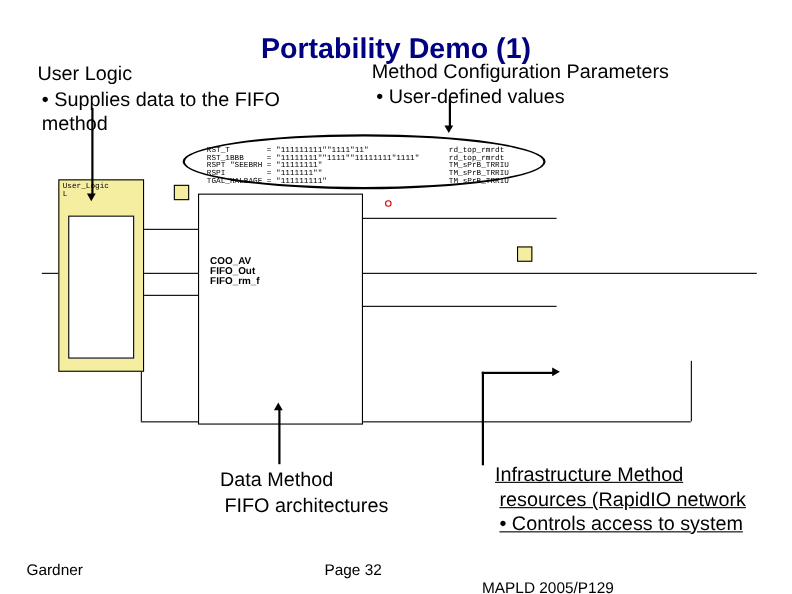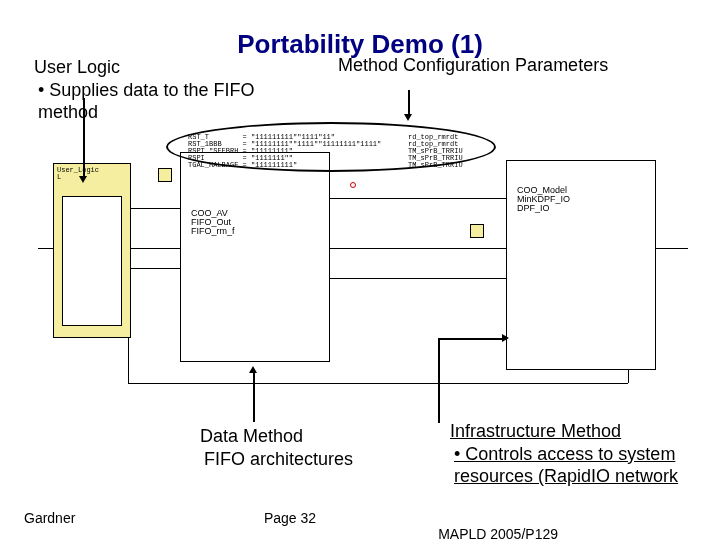--- a/index.html
+++ b/index.html
@@ -70,70 +70,66 @@
   }
   .footer {
     position: absolute;
     bottom: 14px;
     left: 0;
     width: 580px;
     font-size: 14px;
     color: #000;
   }
   .footer .left { position: absolute; left: 24px; }
-  .footer .center { width: 100%; text-align: center; }
+  .footer .center { width: 100%; text-align: center; margin-left: 31px; }
   .footer .right { position: absolute; right: 22px; }
   .tri-up { width:0;height:0;border-left:4px solid transparent;border-right:4px solid transparent;border-bottom:7px solid #000;position:absolute; }
   .tri-down { width:0;height:0;border-left:4px solid transparent;border-right:4px solid transparent;border-top:7px solid #000;position:absolute; }
   .tri-right { width:0;height:0;border-top:4px solid transparent;border-bottom:4px solid transparent;border-left:7px solid #000;position:absolute; }
 </style>
 </head>
 <body>
 
 <div class="title">Portability Demo (1)</div>
 
 <div class="annot" style="left:34px; top:56px; width:265px;">
   <div>User Logic</div>
   <div class="bullet">• Supplies data to the FIFO method</div>
 </div>
 
 <div class="annot" style="left:338px; top:54px; width:300px;">
   <div>Method Configuration Parameters</div>
+  <div class="bullet">• User-defined values</div>
 </div>
 
 <div class="diagram">
 
   <div class="wline" style="left:0px; top:120px; width:650px; height:1px;"></div>
 
   <div class="wline" style="left:90px; top:255px; width:500px; height:1px;"></div>
   <div class="wline" style="left:90px; top:200px; width:1px; height:55px;"></div>
   <div class="wline" style="left:590px; top:200px; width:1px; height:55px;"></div>
 
   <div class="yellow-block" style="left:15px; top:35px; width:78px; height:175px;">
     <div class="tiny-label" style="position:absolute; left:3px; top:3px;">User_Logic
 L</div>
     <div class="block" style="left:8px; top:32px; width:60px; height:130px;"></div>
   </div>
 
   <div class="arrow-line" style="left:45px; top:-30px; width:2px; height:80px;"></div>
   <div class="tri-down" style="left:41px; top:48px;"></div>
 
-  <div class="block" style="left:142px; top:24px; width:150px; height:210px;">
+  <div class="block" style="left:142px; top:48px; width:150px; height:210px;font-weight:bold;">
     <div class="small-label" style="position:absolute; left:10px; top:56px; white-space:pre;">COO_AV
 FIFO_Out
 FIFO_rm_f</div>
   </div>
 
   <div class="yellow-block" style="left:120px; top:40px; width:14px; height:14px;"></div>
 
-  <div class="block" style="left:468px; top:32px; width:150px; height:210px;">
-    <div class="small-label" style="position:absolute; left:10px; top:25px; white-space:pre;">COO_Model
-MinKDPF_IO
-DPF_IO</div>
-  </div>
 
   <div class="yellow-block" style="left:432px; top:96px; width:14px; height:14px;"></div>
 
   <div class="tiny-label" style="position:absolute; left:150px; top:6px;">RST_T        = "111111111""1111"11"
 RST_1BBB     = "11111111""1111""11111111"1111"
 RSPT "SEEBRH = "11111111"
 RSPI         = "1111111""
 TGAL_HALBAGE = "111111111"</div>
 
   <div class="tiny-label" style="position:absolute; left:370px; top:6px;">rd_top_rmrdt
@@ -163,21 +159,21 @@
   <div class="tri-right" style="left:464px; top:206px;"></div>
 </div>
 
 <div class="annot" style="left:200px; top:425px; width:230px;">
   <div>Data Method</div>
   <div class="bullet">  FIFO architectures</div>
 </div>
 
 <div class="annot" style="left:450px; top:420px; width:250px;text-decoration:underline;">
   <div>Infrastructure Method</div>
+  <div class="bullet">  resources (RapidIO network</div>
   <div class="bullet">• Controls access to system</div>
-  <div class="bullet">  resources (RapidIO network</div>
 </div>
 
 <div class="footer">
   <span class="left">Gardner</span>
   <div class="center">Page 32</div>
   <span class="right">MAPLD 2005/P129</span>
 </div>
 
 </body></html>

